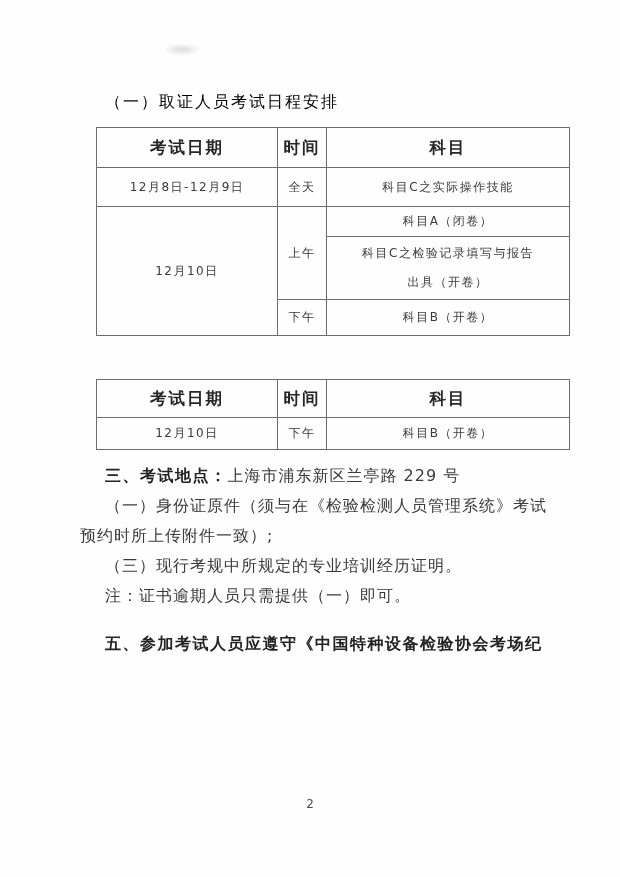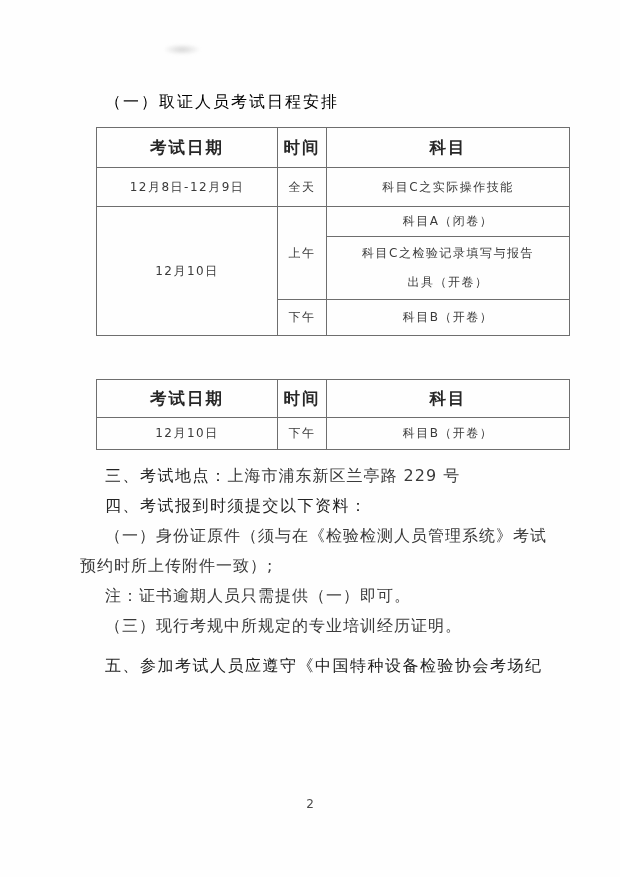--- a/index.html
+++ b/index.html
@@ -80,22 +80,22 @@
   }
   .line {
     height: 30px;
     line-height: 30px;
     font-size: 16px;
     letter-spacing: 1px;
     white-space: nowrap;
     color: #3a3a3a;
   }
   .line.indent { padding-left: 25px; }
-  .line .b { font-weight: 400; color: #232323; letter-spacing: 1.5px; text-align: center; }
-  .line.gap-top { margin-top: 10px; }
+  .line .b { font-weight: 700; color: #232323; letter-spacing: 1.5px; text-align: center; }
+  .line.gap-top { margin-top: 18px; }
 
   .page-num {
     position: absolute;
     top: 797px;
     left: 0; right: 0;
     text-align: center;
     font-size: 12px;
     color: #4a4a4a;
     letter-spacing: 0;
   }
@@ -163,33 +163,30 @@
       <td>科目B（开卷）</td>
     </tr>
   </tbody>
     </table>
 
   <div class="body-block">
     <div class="line indent">
       <span class="b">三、考试地点：</span><span>上海市浦东新区兰亭路 229 号</span>
     </div>
     <div class="line indent">
-      <span class="b">四、考试报到时须提交以下资料：</span>
-    </div>
-    <div class="line indent">
       <span>（一）身份证原件（须与在《检验检测人员管理系统》考试</span>
     </div>
     <div class="line">
       <span>预约时所上传附件一致）;</span>
     </div>
     <div class="line indent">
-      <span>注：证书逾期人员只需提供（一）即可。</span>
+      <span>（三）现行考规中所规定的专业培训经历证明。</span>
     </div>
     <div class="line indent">
-      <span>（三）现行考规中所规定的专业培训经历证明。</span>
+      <span>注：证书逾期人员只需提供（一）即可。</span>
     </div>
     <div class="line indent gap-top">
       <span class="b">五、参加考试人员应遵守《中国特种设备检验协会考场纪</span>
     </div>
   </div>
 
   <div class="page-num">2</div>
 
 </div>
 

